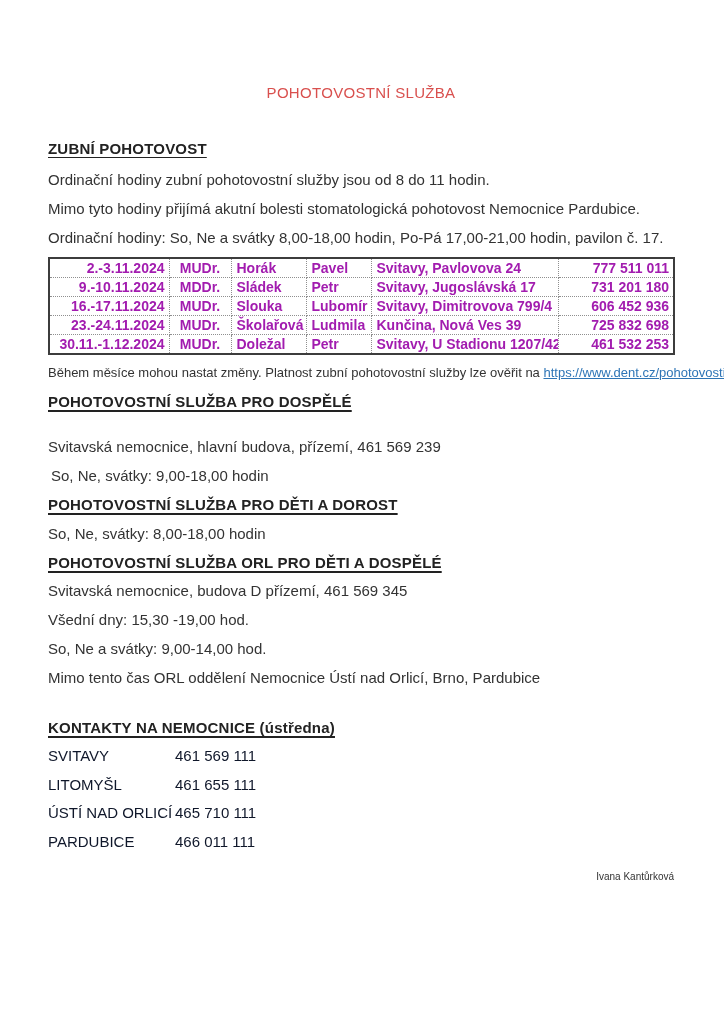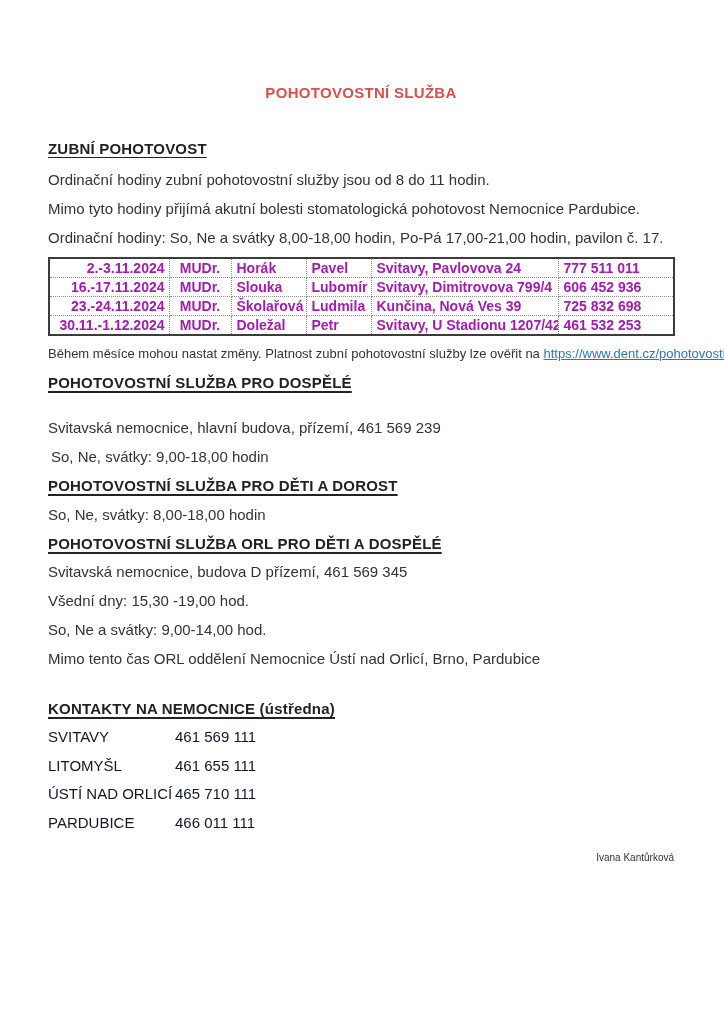--- a/index.html
+++ b/index.html
@@ -13,21 +13,21 @@
     position: relative;
     width: 724px;
     height: 1024px;
     background: #ffffff;
     padding: 84px 50px 0 48px;
     overflow: hidden;
   }
   .doc-title {
     text-align: center;
     font-size: 15px;
-    font-weight: bold;
+    font-weight: normal;
     letter-spacing: 0.3px;
     color: #d9504e;
     margin-bottom: 39px;
   }
   .section-heading {
     font-size: 15px;
     font-weight: bold;
     color: #222222;
     text-decoration: underline;
     text-underline-offset: 3px;
@@ -65,21 +65,21 @@
     overflow: hidden;
   }
   .col-date    { width: 120px; }
   .col-title   { width: 62px; }
   .col-surname { width: 75px; }
   .col-name    { width: 65px; }
   .col-address { width: 187px; }
   .col-phone   { width: 116px; }
   td.cell-date  { text-align: right; padding-right: 4px; }
   td.cell-title { text-align: center; }
-  td.cell-phone { padding-right: 13px; }
+  td.cell-phone { text-align: right; padding-right: 4px; }
   .note {
     font-size: 13px;
     color: #333333;
     margin-bottom: 13px;
     white-space: nowrap;
   }
   .note a {
     color: #2e75b6;
     text-decoration: underline;
   }
@@ -124,20 +124,28 @@
     <tbody>
       <tr>
         <td class="cell-date">2.-3.11.2024</td>
         <td class="cell-title">MUDr.</td>
         <td>Horák</td>
         <td>Pavel</td>
         <td>Svitavy, Pavlovova 24</td>
         <td class="cell-phone">777 511 011</td>
       </tr>
       <tr>
+        <td class="cell-date">9.-10.11.2024</td>
+        <td class="cell-title">MDDr.</td>
+        <td>Sládek</td>
+        <td>Petr</td>
+        <td>Svitavy, Jugoslávská 17</td>
+        <td class="cell-phone">731 201 180</td>
+      </tr>
+      <tr>
         <td class="cell-date">16.-17.11.2024</td>
         <td class="cell-title">MUDr.</td>
         <td>Slouka</td>
         <td>Lubomír</td>
         <td>Svitavy, Dimitrovova 799/4</td>
         <td class="cell-phone">606 452 936</td>
       </tr>
       <tr>
         <td class="cell-date">23.-24.11.2024</td>
         <td class="cell-title">MUDr.</td>

